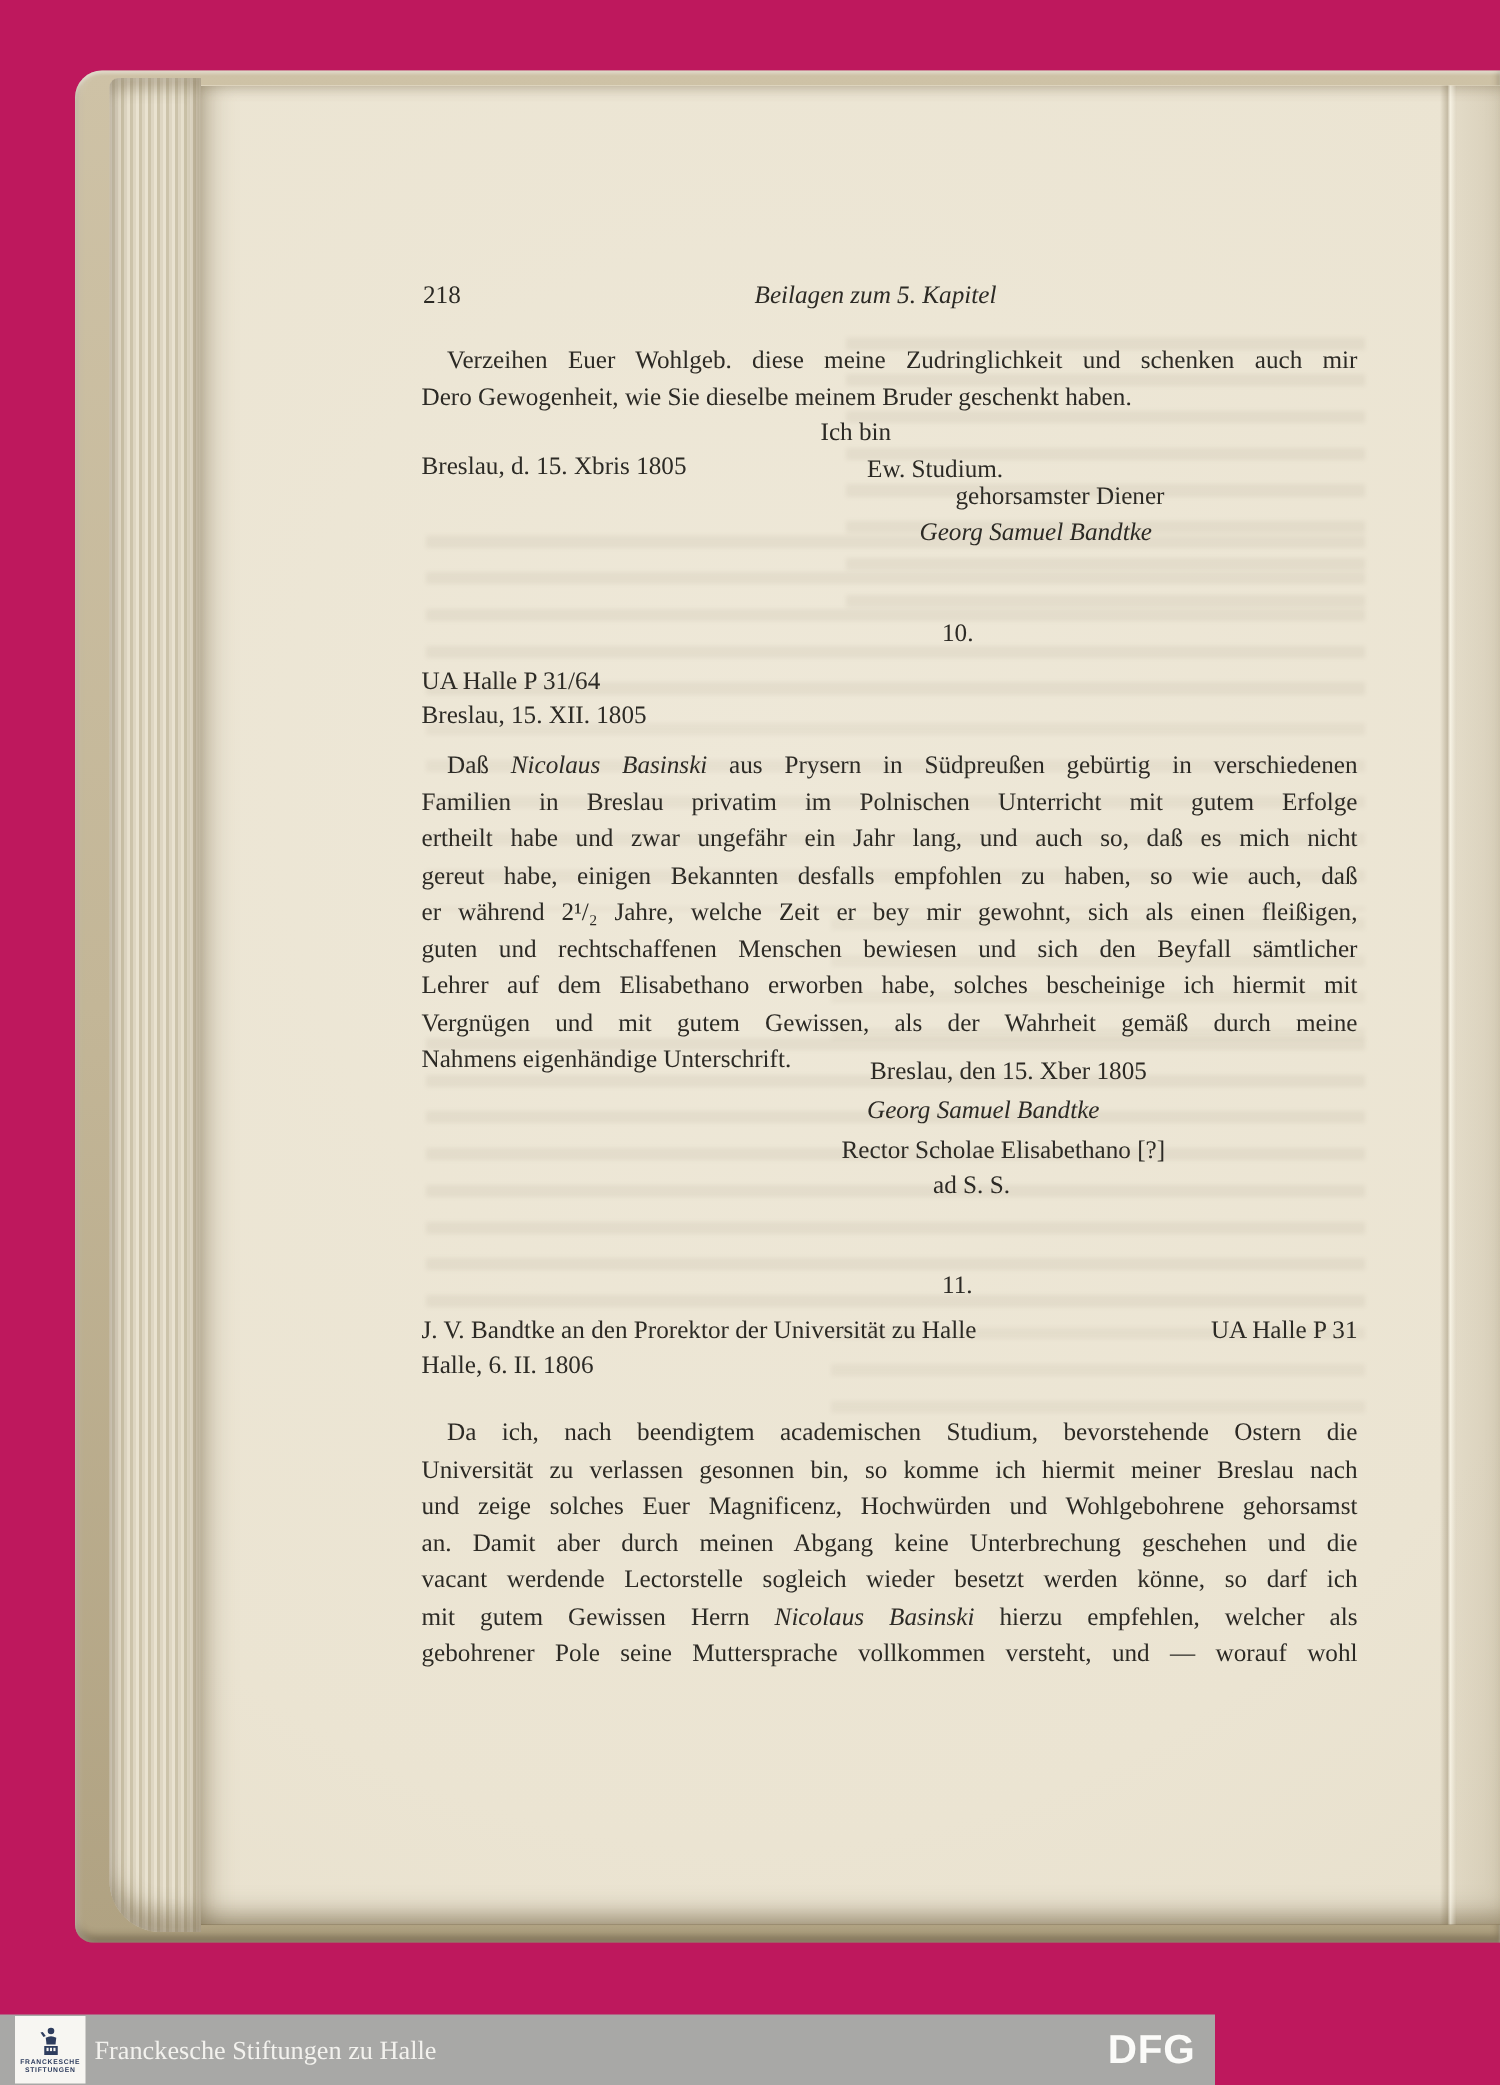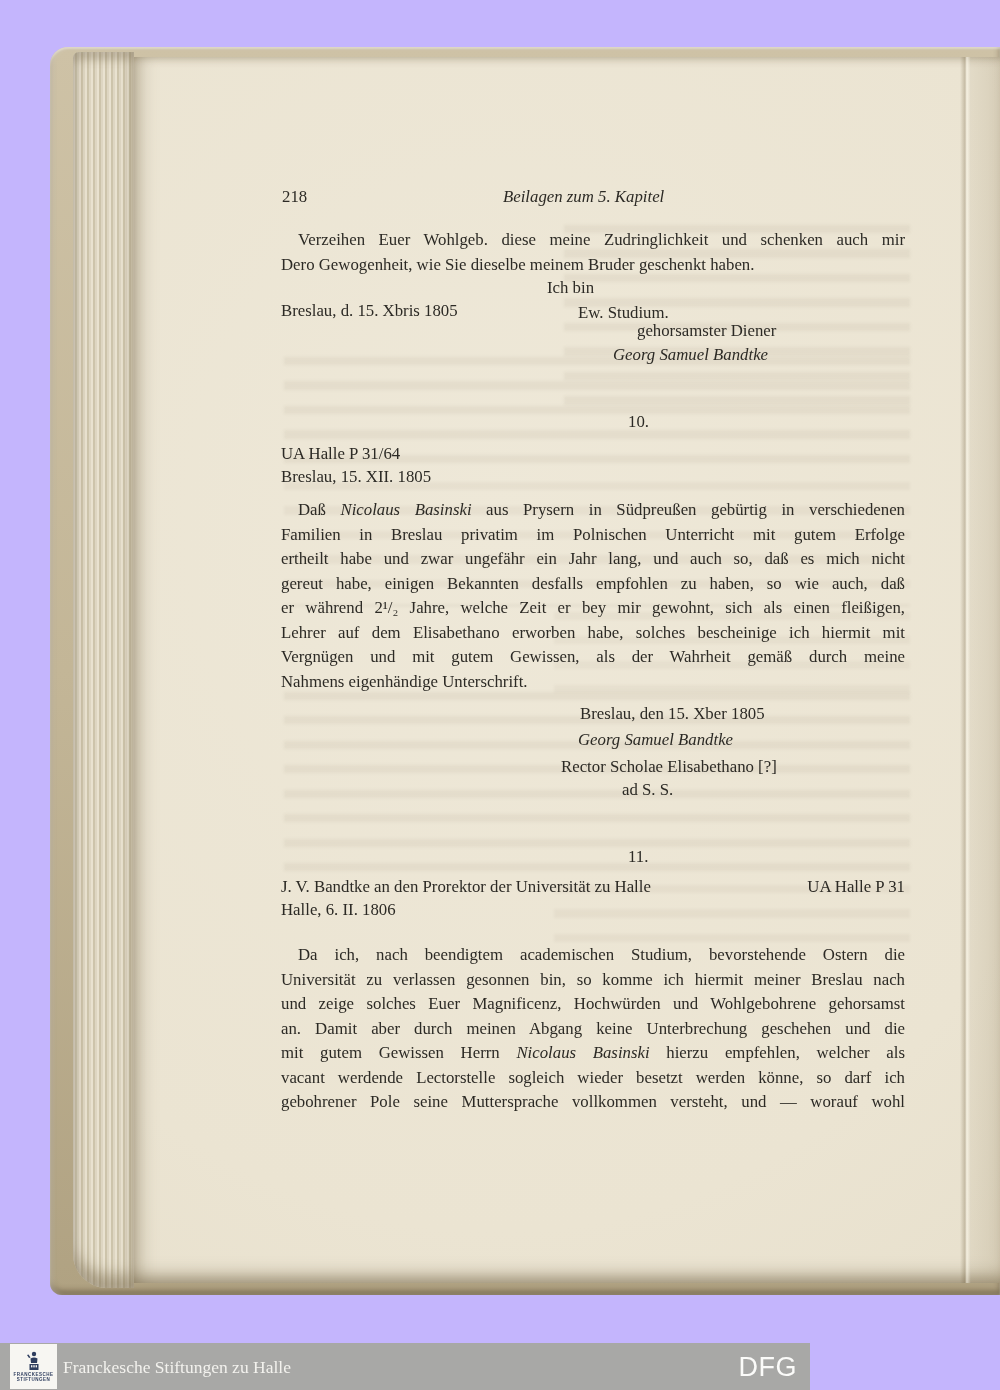--- a/index.html
+++ b/index.html
@@ -1,16 +1,16 @@
 <!DOCTYPE html>
 <html><head>
 <meta charset="utf-8">
 <style>
   html,body{margin:0;padding:0;background:#070707;}
-  .stage{position:relative;width:1000px;height:1390px;background:#c4b5fd;overflow:hidden;
+  .stage{position:relative;width:1000px;height:1390px;background:#be185d;overflow:hidden;
          font-family:"Liberation Serif","DejaVu Serif",serif;}
   
   .cover{position:absolute;left:50px;top:47px;width:950px;height:1248px;
          background:linear-gradient(180deg,#cec2a6 0%,#c3b697 50%,#b0a282 100%);
          border-radius:18px 0 0 12px;
          box-shadow:inset 0 2px 2px rgba(255,255,255,.35), inset 3px 0 4px rgba(255,255,255,.25),
                     inset 0 -4px 6px rgba(50,38,18,.45);}
   .stack{position:absolute;left:73px;top:52px;width:61px;height:1236px;
          background:repeating-linear-gradient(90deg,#e9e2d0 0 2px,#cdc4ab 2px 4px,#ded6c2 4px 6px);
          border-radius:6px 0 0 34px;
@@ -41,21 +41,21 @@
   
   .footer{position:absolute;left:0;bottom:0;width:810px;height:47px;background:#a8a8a6;}
   .logobox{position:absolute;left:10px;bottom:1px;width:47px;height:45px;background:#f7f6f2;
            display:flex;flex-direction:column;align-items:center;justify-content:center;}
   .glyph{width:18px;height:20px;margin-bottom:1px;}
   .logotext{font-family:"Liberation Sans",sans-serif;font-size:4.5px;line-height:5px;
             letter-spacing:.5px;color:#2e3d5e;text-align:center;font-weight:bold;}
   .institution{position:absolute;left:63px;top:50%;transform:translateY(-50%);
             color:#f3f2ee;font-size:17.5px;font-family:"Liberation Serif",serif;}
   .dfg{position:absolute;right:13px;top:50%;transform:translateY(-50%);
-       font-family:"Liberation Sans",sans-serif;font-weight:normal;font-size:27px;
+       font-family:"Liberation Sans",sans-serif;font-weight:bold;font-size:27px;
        color:#fbfbf9;letter-spacing:.5px;}
 </style>
 </head>
 <body>
 
 <div class="stage">
 
   <div class="cover"></div>
   <div class="stack"></div>
 
@@ -91,20 +91,21 @@
         <span>UA Halle P 31/64</span>
       </div>
       <span class="abs" style="left:0;top:408px;">Breslau, 15. XII. 1805</span>
 
       <div class="block" style="top:441px;">
         <div class="line j ind"><span>Daß </span><span class="it">Nicolaus Basinski</span><span> aus Prysern in Südpreußen gebürtig in verschiedenen</span></div>
         <div class="line j"><span>Familien in Breslau privatim im Polnischen Unterricht mit gutem Erfolge</span></div>
         <div class="line j"><span>ertheilt habe und zwar ungefähr ein Jahr lang, und auch so, daß es mich nicht</span></div>
         <div class="line j"><span>gereut habe, einigen Bekannten desfalls empfohlen zu haben, so wie auch, daß</span></div>
         <div class="line j"><span>er während 2¹/₂ Jahre, welche Zeit er bey mir gewohnt, sich als einen fleißigen,</span></div>
+        <div class="line j"><span>guten und rechtschaffenen Menschen bewiesen und sich den Beyfall sämtlicher</span></div>
         <div class="line j"><span>Lehrer auf dem Elisabethano erworben habe, solches bescheinige ich hiermit mit</span></div>
         <div class="line j"><span>Vergnügen und mit gutem Gewissen, als der Wahrheit gemäß durch meine</span></div>
         <div class="line"><span>Nahmens eigenhändige Unterschrift.</span></div>
       </div>
 
       <span class="abs" style="left:299px;top:645px;">Breslau, den 15. Xber 1805</span>
       <span class="abs it" style="left:297px;top:671px;">Georg Samuel Bandtke</span>
       <span class="abs" style="left:280px;top:698px;">Rector Scholae Elisabethano [?]</span>
       <span class="abs" style="left:329px;top:721px;margin-left:12px;">ad S. S.</span>
 
@@ -113,22 +114,22 @@
         <span>J. V. Bandtke an den Prorektor der Universität zu Halle</span>
         <span>UA Halle P 31</span>
       </div>
       <span class="abs" style="left:0;top:841px;">Halle, 6. II. 1806</span>
 
       <div class="block" style="top:886px;">
         <div class="line j ind"><span>Da ich, nach beendigtem academischen Studium, bevorstehende Ostern die</span></div>
         <div class="line j"><span>Universität zu verlassen gesonnen bin, so komme ich hiermit meiner Breslau nach</span></div>
         <div class="line j"><span>und zeige solches Euer Magnificenz, Hochwürden und Wohlgebohrene gehorsamst</span></div>
         <div class="line j"><span>an. Damit aber durch meinen Abgang keine Unterbrechung geschehen und die</span></div>
+        <div class="line j"><span>vacant werdende Lectorstelle sogleich wieder besetzt werden könne, so darf ich</span></div>
         <div class="line j"><span>mit gutem Gewissen Herrn </span><span class="it">Nicolaus Basinski</span><span> hierzu empfehlen, welcher als</span></div>
-        <div class="line j"><span>vacant werdende Lectorstelle sogleich wieder besetzt werden könne, so darf ich</span></div>
         <div class="line j"><span>gebohrener Pole seine Muttersprache vollkommen versteht, und — worauf wohl</span></div>
       </div>
 
     </div>
   </div>
 
   <div class="footer">
     <div class="logobox">
       <svg class="glyph" viewBox="0 0 18 20">
         <circle cx="9" cy="3" r="2.2" fill="#2e3d5e"></circle>

